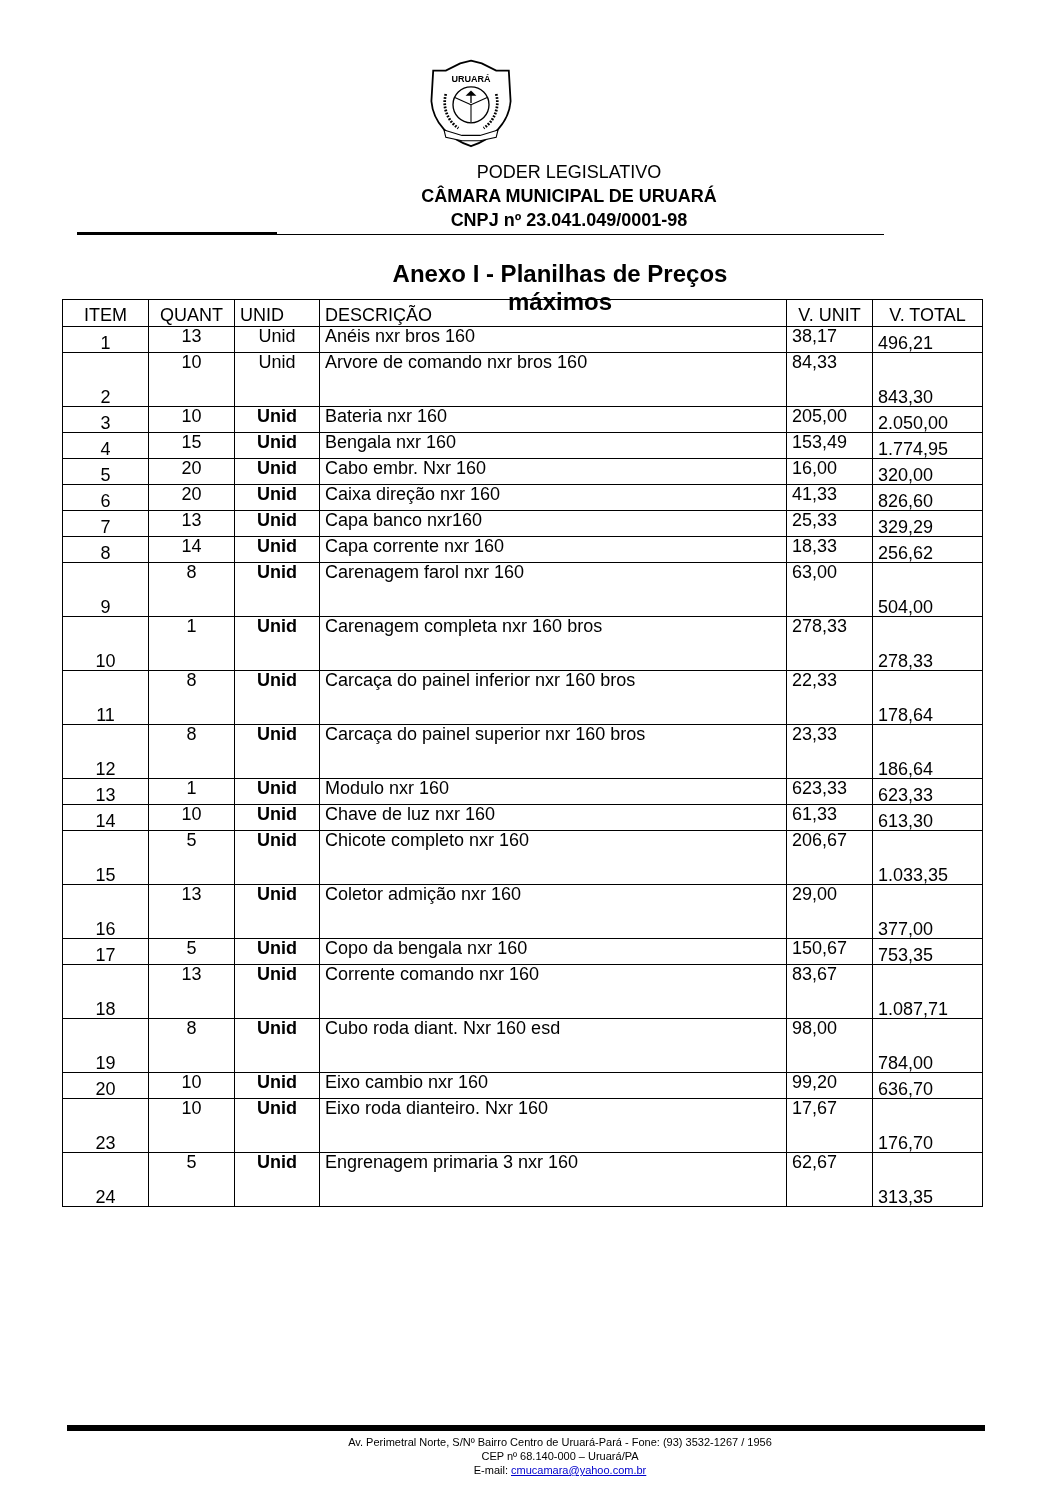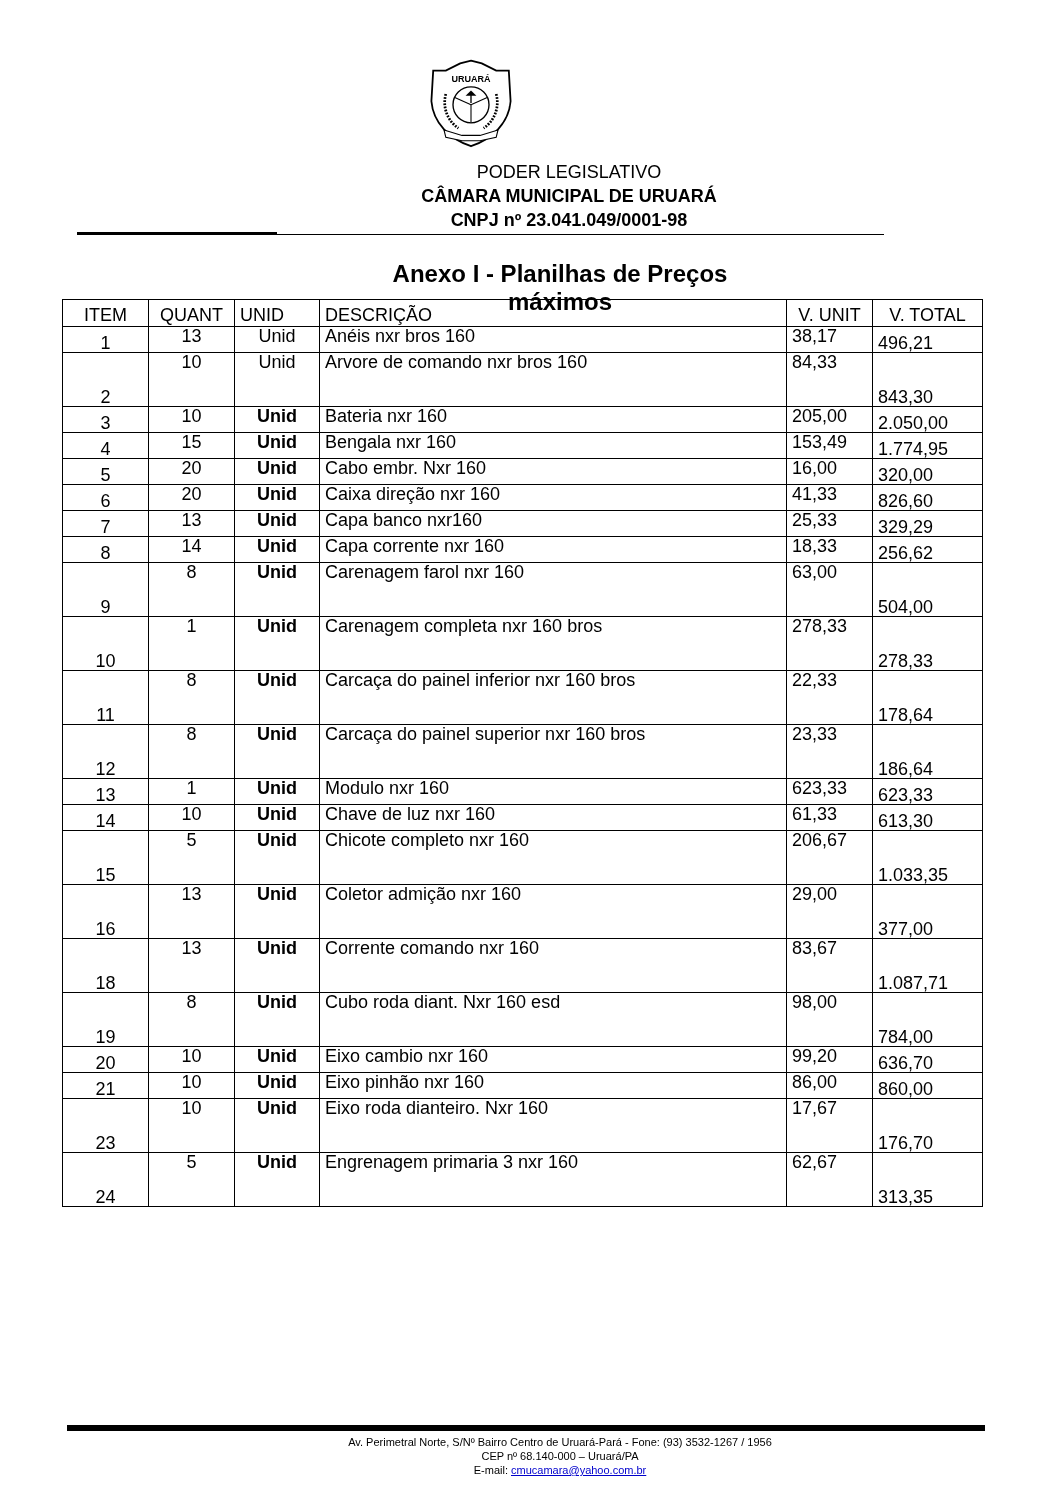--- a/index.html
+++ b/index.html
@@ -201,20 +201,28 @@
       <td class="c-vtotal">1.033,35</td>
     </tr>
     <tr class="tall bold-unid">
       <td class="c-item">16</td>
       <td class="c-quant">13</td>
       <td class="c-unid">Unid</td>
       <td class="c-desc">Coletor admição nxr 160</td>
       <td class="c-vunit">29,00</td>
       <td class="c-vtotal">377,00</td>
     </tr>
+    <tr class="short bold-unid">
+      <td class="c-item">17</td>
+      <td class="c-quant">5</td>
+      <td class="c-unid">Unid</td>
+      <td class="c-desc">Copo da bengala nxr 160</td>
+      <td class="c-vunit">150,67</td>
+      <td class="c-vtotal">753,35</td>
+    </tr>
     <tr class="tall bold-unid">
       <td class="c-item">18</td>
       <td class="c-quant">13</td>
       <td class="c-unid">Unid</td>
       <td class="c-desc">Corrente comando nxr 160</td>
       <td class="c-vunit">83,67</td>
       <td class="c-vtotal">1.087,71</td>
     </tr>
     <tr class="tall bold-unid">
       <td class="c-item">19</td>
@@ -224,28 +232,20 @@
       <td class="c-vunit">98,00</td>
       <td class="c-vtotal">784,00</td>
     </tr>
     <tr class="short bold-unid">
       <td class="c-item">20</td>
       <td class="c-quant">10</td>
       <td class="c-unid">Unid</td>
       <td class="c-desc">Eixo cambio nxr 160</td>
       <td class="c-vunit">99,20</td>
       <td class="c-vtotal">636,70</td>
-    </tr>
-    <tr class="short bold-unid">
-      <td class="c-item">21</td>
-      <td class="c-quant">10</td>
-      <td class="c-unid">Unid</td>
-      <td class="c-desc">Eixo pinhão nxr 160</td>
-      <td class="c-vunit">86,00</td>
-      <td class="c-vtotal">860,00</td>
     </tr>
     <tr class="tall bold-unid">
       <td class="c-item">23</td>
       <td class="c-quant">10</td>
       <td class="c-unid">Unid</td>
       <td class="c-desc">Eixo roda dianteiro. Nxr 160</td>
       <td class="c-vunit">17,67</td>
       <td class="c-vtotal">176,70</td>
     </tr>
     <tr class="tall bold-unid">

